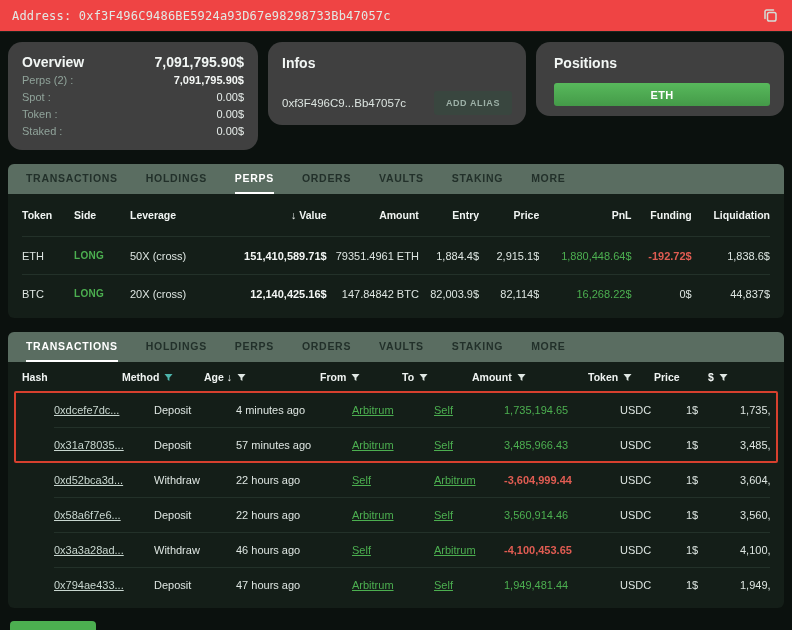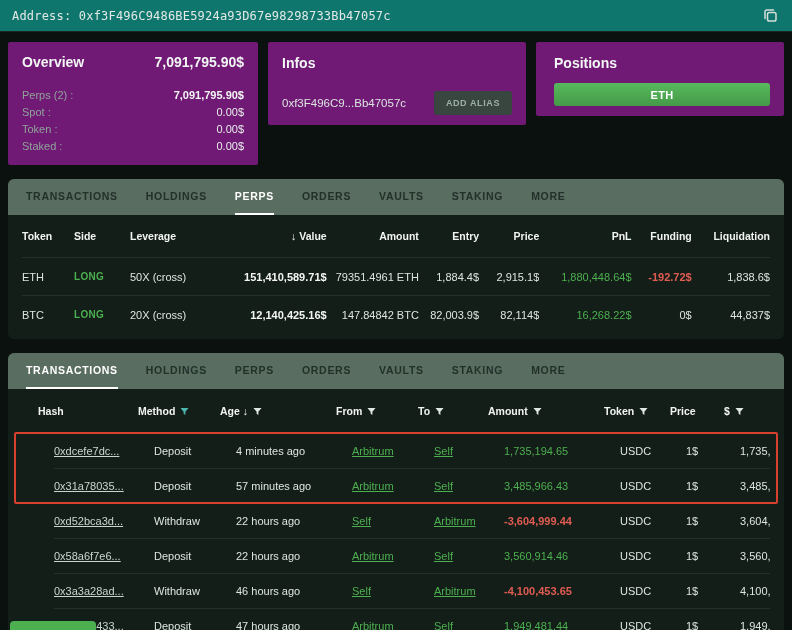--- a/index.html
+++ b/index.html
@@ -6,35 +6,35 @@
   html,body { width: 792px; height: 630px; }
   body {
     background: #0b110e;
     font-family: "Liberation Sans", sans-serif;
     color: #e3eae6;
     overflow: hidden;
     position: relative;
   }
   
   .topbar {
-    height: 32px; background: #0f766e; border-bottom: 1px solid #1b2620;
+    height: 32px; background: #ef4444; border-bottom: 1px solid #1b2620;
     display: flex; align-items: center; justify-content: space-between;
     padding: 0 12px;
   }
   .addr-text { font-family: "DejaVu Sans Mono", monospace; font-size: 12px; color: #e2e9e5; letter-spacing: .2px; }
   .copy-btn { width: 20px; height: 20px; display: flex; align-items: center; justify-content: center; cursor: pointer; }
   .copy-btn svg { stroke: #d4ded8; fill: none; stroke-width: 1.5; }
   
   .cards { display: flex; gap: 10px; padding: 10px 8px 2px; align-items: flex-start; }
-  .card { background: #701a75; border-radius: 2px; padding: 12px 14px 10px; }
+  .card { background: #404040; border-radius: 14px; padding: 12px 14px 10px; }
   .card-title-row { display: flex; justify-content: space-between; align-items: baseline; }
   .card-title { font-size: 14px; font-weight: bold; color: #f2f6f4; }
   .card-total { font-size: 14px; font-weight: bold; color: #f2f6f4; }
   .card.overview { width: 250px; }
-  .ov-rows { margin-top: 17px; }
+  .ov-rows { margin-top: 2px; }
   .ov-row { display: flex; justify-content: space-between; font-size: 11px; line-height: 17px; }
   .ov-label { color: #90a39a; }
   .ov-value { color: #e7edea; }
   .ov-row.main .ov-value { font-weight: bold; color: #f4f7f5; }
   .card.infos { width: 258px; }
   .infos-row { margin-top: 19px; display: flex; justify-content: space-between; align-items: center; }
   .short-addr { font-size: 11.5px; color: #dce4e0; }
   .alias-btn {
     background: #39463f; color: #9db0a7; border: none; border-radius: 3px;
     font-family: "Liberation Sans", sans-serif; font-size: 9px; font-weight: bold;
@@ -45,34 +45,34 @@
     margin-top: 11px; height: 23px; width: 100%;
     background: linear-gradient(180deg, #58b95c, #449a48);
     border: none; border-radius: 3px; color: #ffffff;
     font-family: "Liberation Sans", sans-serif; font-size: 11px; font-weight: bold;
     display: flex; align-items: center; justify-content: center; cursor: pointer;
     letter-spacing: .4px;
   }
   
   .panel { margin: 12px 8px 0; border-radius: 6px; overflow: hidden; background: #141e18; }
   .panel.tx { margin-top: 14px; }
-  .tabs { background: #5a6d61; display: flex; gap: 28px; padding: 0 18px; height: 36px; }
+  .tabs { background: #5a6d61; display: flex; gap: 28px; padding: 0 18px; height: 30px; }
   .tab {
     display: flex; align-items: center; font-size: 10.5px; font-weight: bold;
     letter-spacing: .7px; color: #22302a; cursor: pointer;
     border-bottom: 2px solid transparent; height: 100%;
   }
   .tab.active { color: #ffffff; border-bottom-color: #ffffff; }
   
   .tbl { padding: 0 14px 6px; }
   .grid-perps { display: grid; grid-template-columns: 46px 50px 88px 1.25fr 1.05fr 0.66fr 0.66fr 1.05fr 0.66fr 0.88fr; align-items: center; column-gap: 6px; }
   .grid-tx    { display: grid; grid-template-columns: 96px 78px 112px 78px 66px 112px 62px 50px 1fr; align-items: center; column-gap: 4px; }
   .thead { font-size: 10.5px; font-weight: bold; color: #f0f4f2; }
   .thead.perps-head { height: 42px; }
-  .thead.tx-head { height: 44px; margin-left: 16px; }
+  .thead.tx-head { height: 30px; }
   .hc { display: inline-flex; align-items: center; gap: 5px; white-space: nowrap; }
   .funnel { fill: #dfe7e3; flex: 0 0 auto; }
   .funnel.teal { fill: #4db6ac; }
   .prow { height: 38px; border-top: 1px solid #233129; font-size: 11px; color: #dde5e1; }
   .trow { height: 35px; border-top: 1px solid #233129; font-size: 11px; color: #dde5e1; margin-left: 32px; }
   .c { white-space: nowrap; overflow: hidden; }
   .r { text-align: right; }
   .bold { font-weight: bold; color: #f3f6f4; }
   .long { color: #4caf50; font-weight: bold; font-size: 10px; letter-spacing: .3px; }
   .pos { color: #4caf50; }

